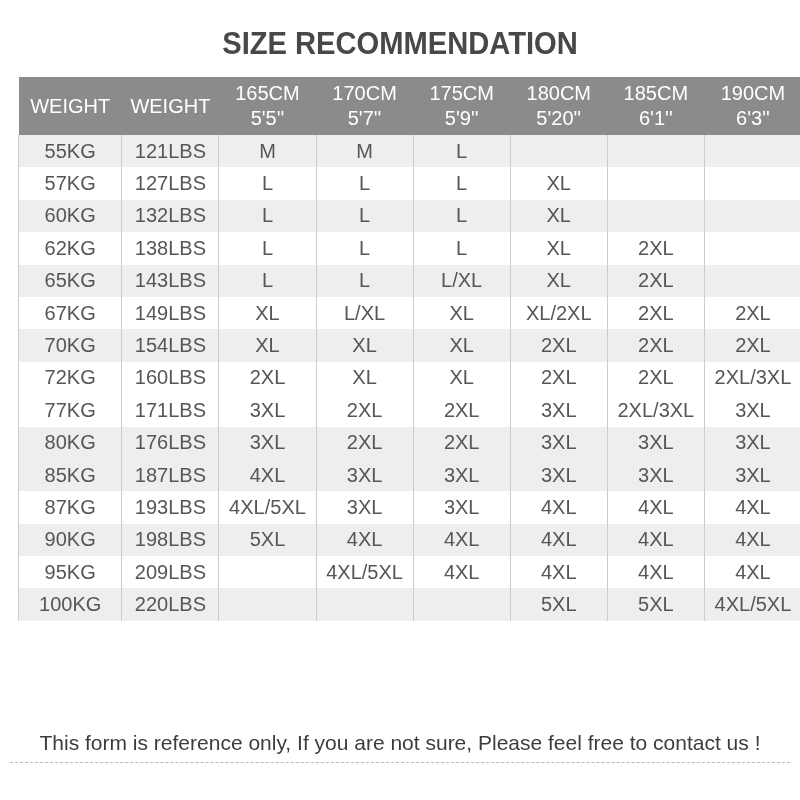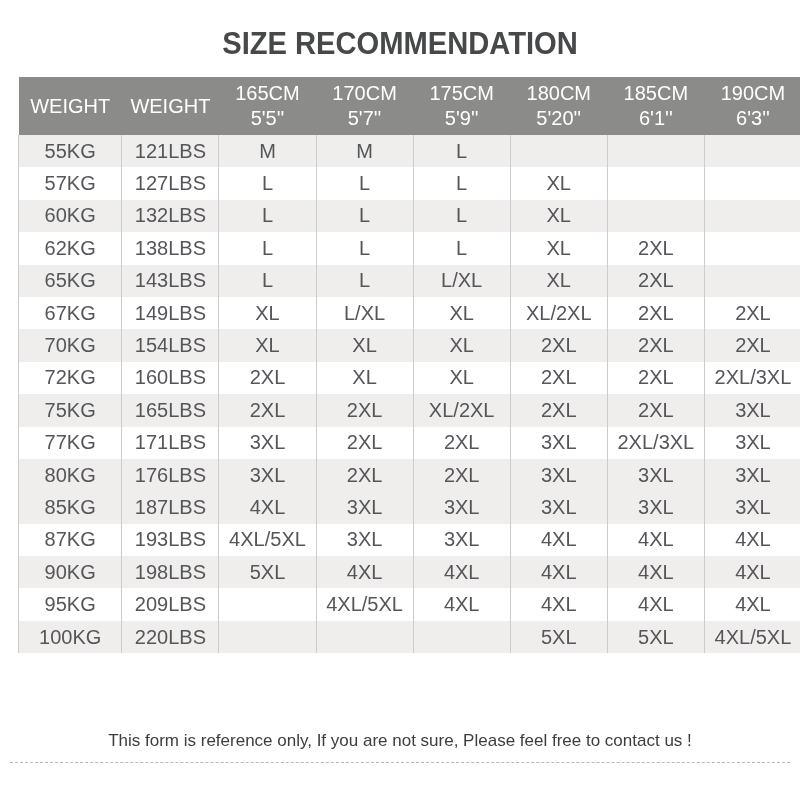--- a/index.html
+++ b/index.html
@@ -88,21 +88,21 @@
     z-index:2;
     pointer-events:none;
     white-space:nowrap;
   }
   .footer-note{
     position:absolute;
     top:731px;
     left:0;
     width:100%;
     text-align:center;
-    font-size:17px;
+    font-size:21px;
     color:var(--footer-color);
   }
   .dashed-divider{
     position:absolute;
     top:762px;
     left:10px;
     right:10px;
     border-top:1px dashed #b9b9b7;
   }
 </style>
@@ -222,30 +222,20 @@
         <tr>
           <td>72KG</td>
           <td>160LBS</td>
           <td>2XL</td>
           <td>XL</td>
           <td>XL</td>
           <td>2XL</td>
           <td>2XL</td>
           <td>2XL/3XL</td>
         </tr>
-        <tr class="alt">
-          <td>75KG</td>
-          <td>165LBS</td>
-          <td>2XL</td>
-          <td>2XL</td>
-          <td>XL/2XL</td>
-          <td>2XL</td>
-          <td>2XL</td>
-          <td>3XL</td>
-        </tr>
         <tr>
           <td>77KG</td>
           <td>171LBS</td>
           <td>3XL</td>
           <td>2XL</td>
           <td>2XL</td>
           <td>3XL</td>
           <td>2XL/3XL</td>
           <td>3XL</td>
         </tr>

